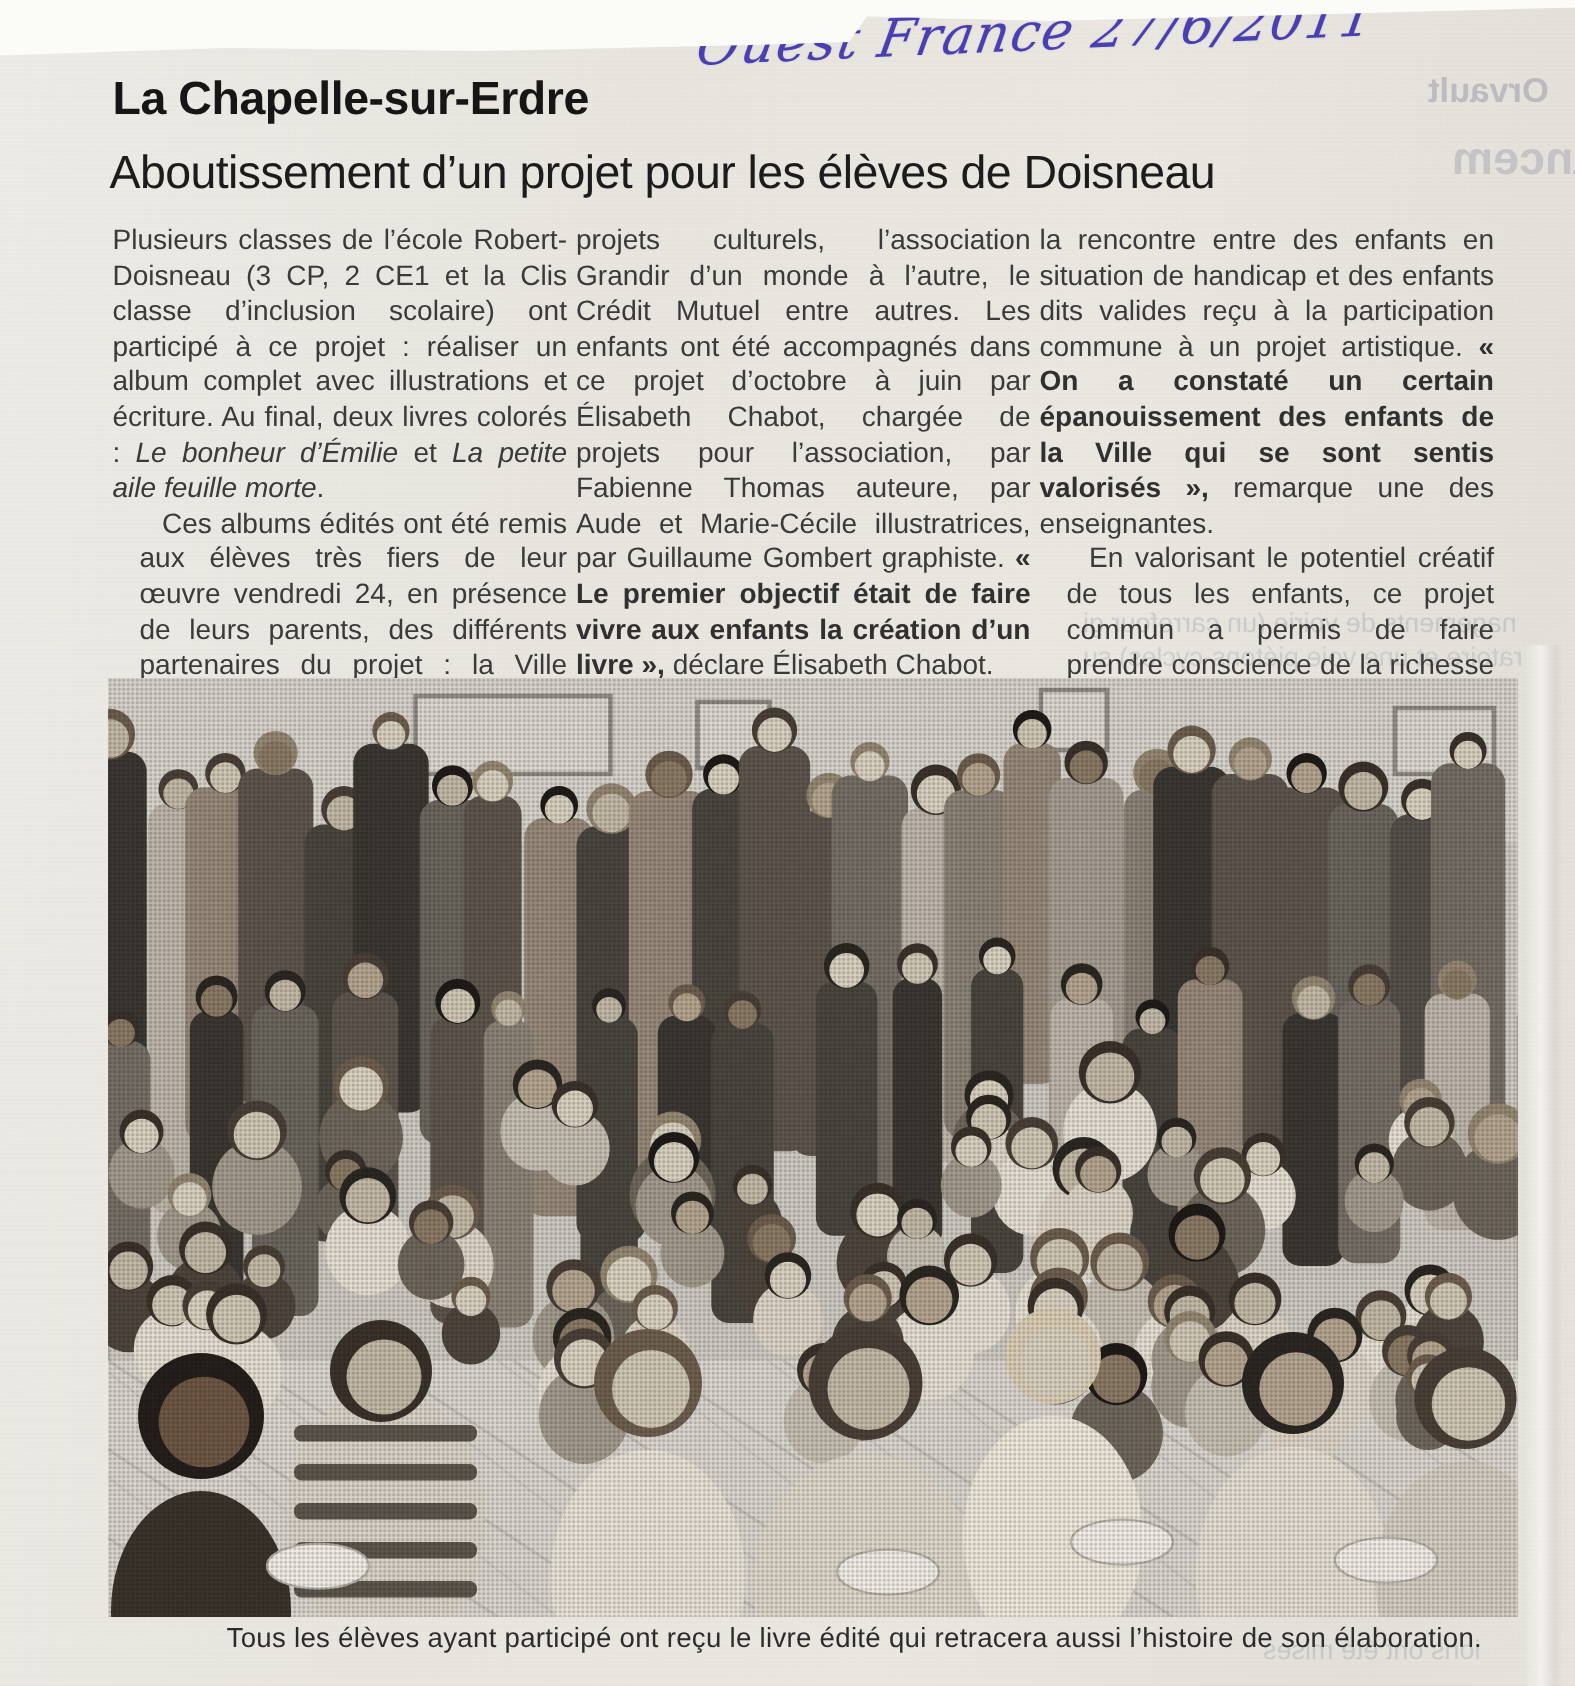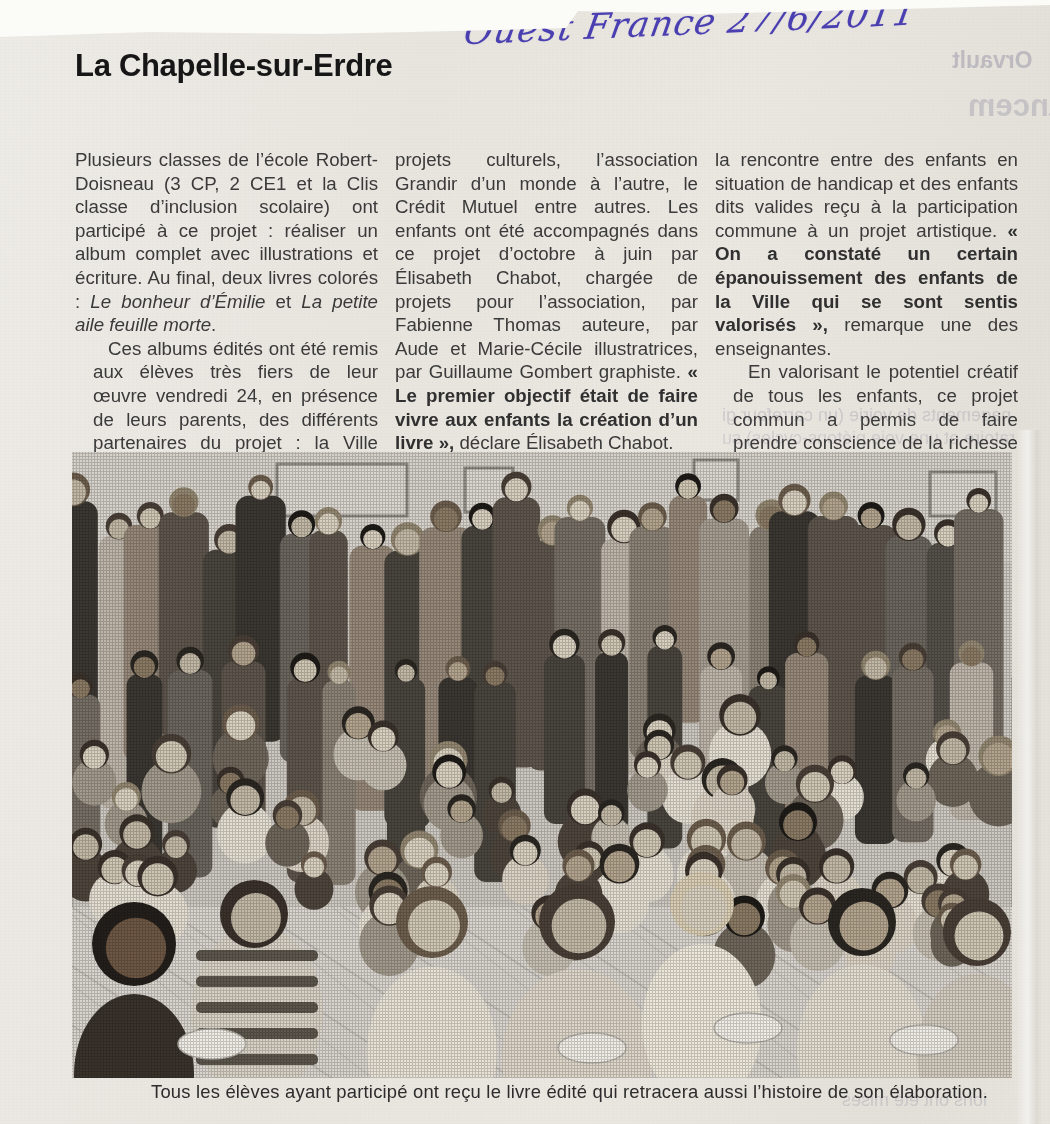--- a/index.html
+++ b/index.html
@@ -33,21 +33,21 @@
   .section-header{
     position:absolute; left:75px; top:48px;
     font-size:31px; font-weight:bold; letter-spacing:-.3px; color:#161616;
   }
   .headline{
     position:absolute; left:73px; top:97px; width:920px;
     font-size:31px; letter-spacing:-.4px; color:#1c1c1c; white-space:nowrap;
   }
   .columns{
     position:absolute; left:75px; top:148px; width:938px;
-    display:flex; gap:17px;
+    display:flex; gap:6px;
   }
   .col{
     width:303px; flex:0 0 303px;
     font-size:18.7px; line-height:23.6px; text-align:justify;
     color:#3a3a3a;
   }
   .col p{margin:0;}
   .col p + p{text-indent:15px;margin-left:18px;}
   .it{font-style:italic;}
   .bd{font-weight:bold; color:#303030;}
@@ -86,20 +86,21 @@
     <div class="bleed bleed-town">Orvault</div>
     <div class="bleed bleed-lance">Lancem</div>
     <div class="bleed bleed-mid1">nagements de voirie (un carrefour gi</div>
     <div class="bleed bleed-mid2">ratoire et une voie piétons-cycles) su</div>
     <div class="bleed bleed-bottom">ions ont été mises</div>
 
     <div class="handwriting">Ouest France 27/6/2011</div>
 
     <div class="section-header">La Chapelle-sur-Erdre</div>
 
+    <div class="headline">Aboutissement d’un projet pour les élèves de Doisneau</div>
 
     <div class="columns">
       <div class="col">
         <p><span>Plusieurs classes de l’école Robert-Doisneau (3 CP, 2 CE1 et la Clis classe d’inclusion scolaire) ont participé à ce projet : réaliser un album complet avec illustrations et écriture. Au final, deux livres colorés : </span><span class="it">Le bonheur d’Émilie</span><span> et </span><span class="it">La petite aile feuille morte</span><span>.</span></p>
         <p><span>Ces albums édités ont été remis aux élèves très fiers de leur œuvre vendredi 24, en présence de leurs parents, des différents partenaires du projet : la Ville dans le cadre des</span></p>
       </div>
       <div class="col">
         <p><span>projets culturels, l’association Grandir d’un monde à l’autre, le Crédit Mutuel entre autres. Les enfants ont été accompagnés dans ce projet d’octobre à juin par Élisabeth Chabot, chargée de projets pour l’association, par Fabienne Thomas auteure, par Aude et Marie-Cécile illustratrices, par Guillaume Gombert graphiste. </span><span class="bd">« Le premier objectif était de faire vivre aux enfants la création d’un livre »,</span><span> déclare Élisabeth Chabot.</span></p>
         <p><span>Un autre objectif était de permettre</span></p>
       </div>

